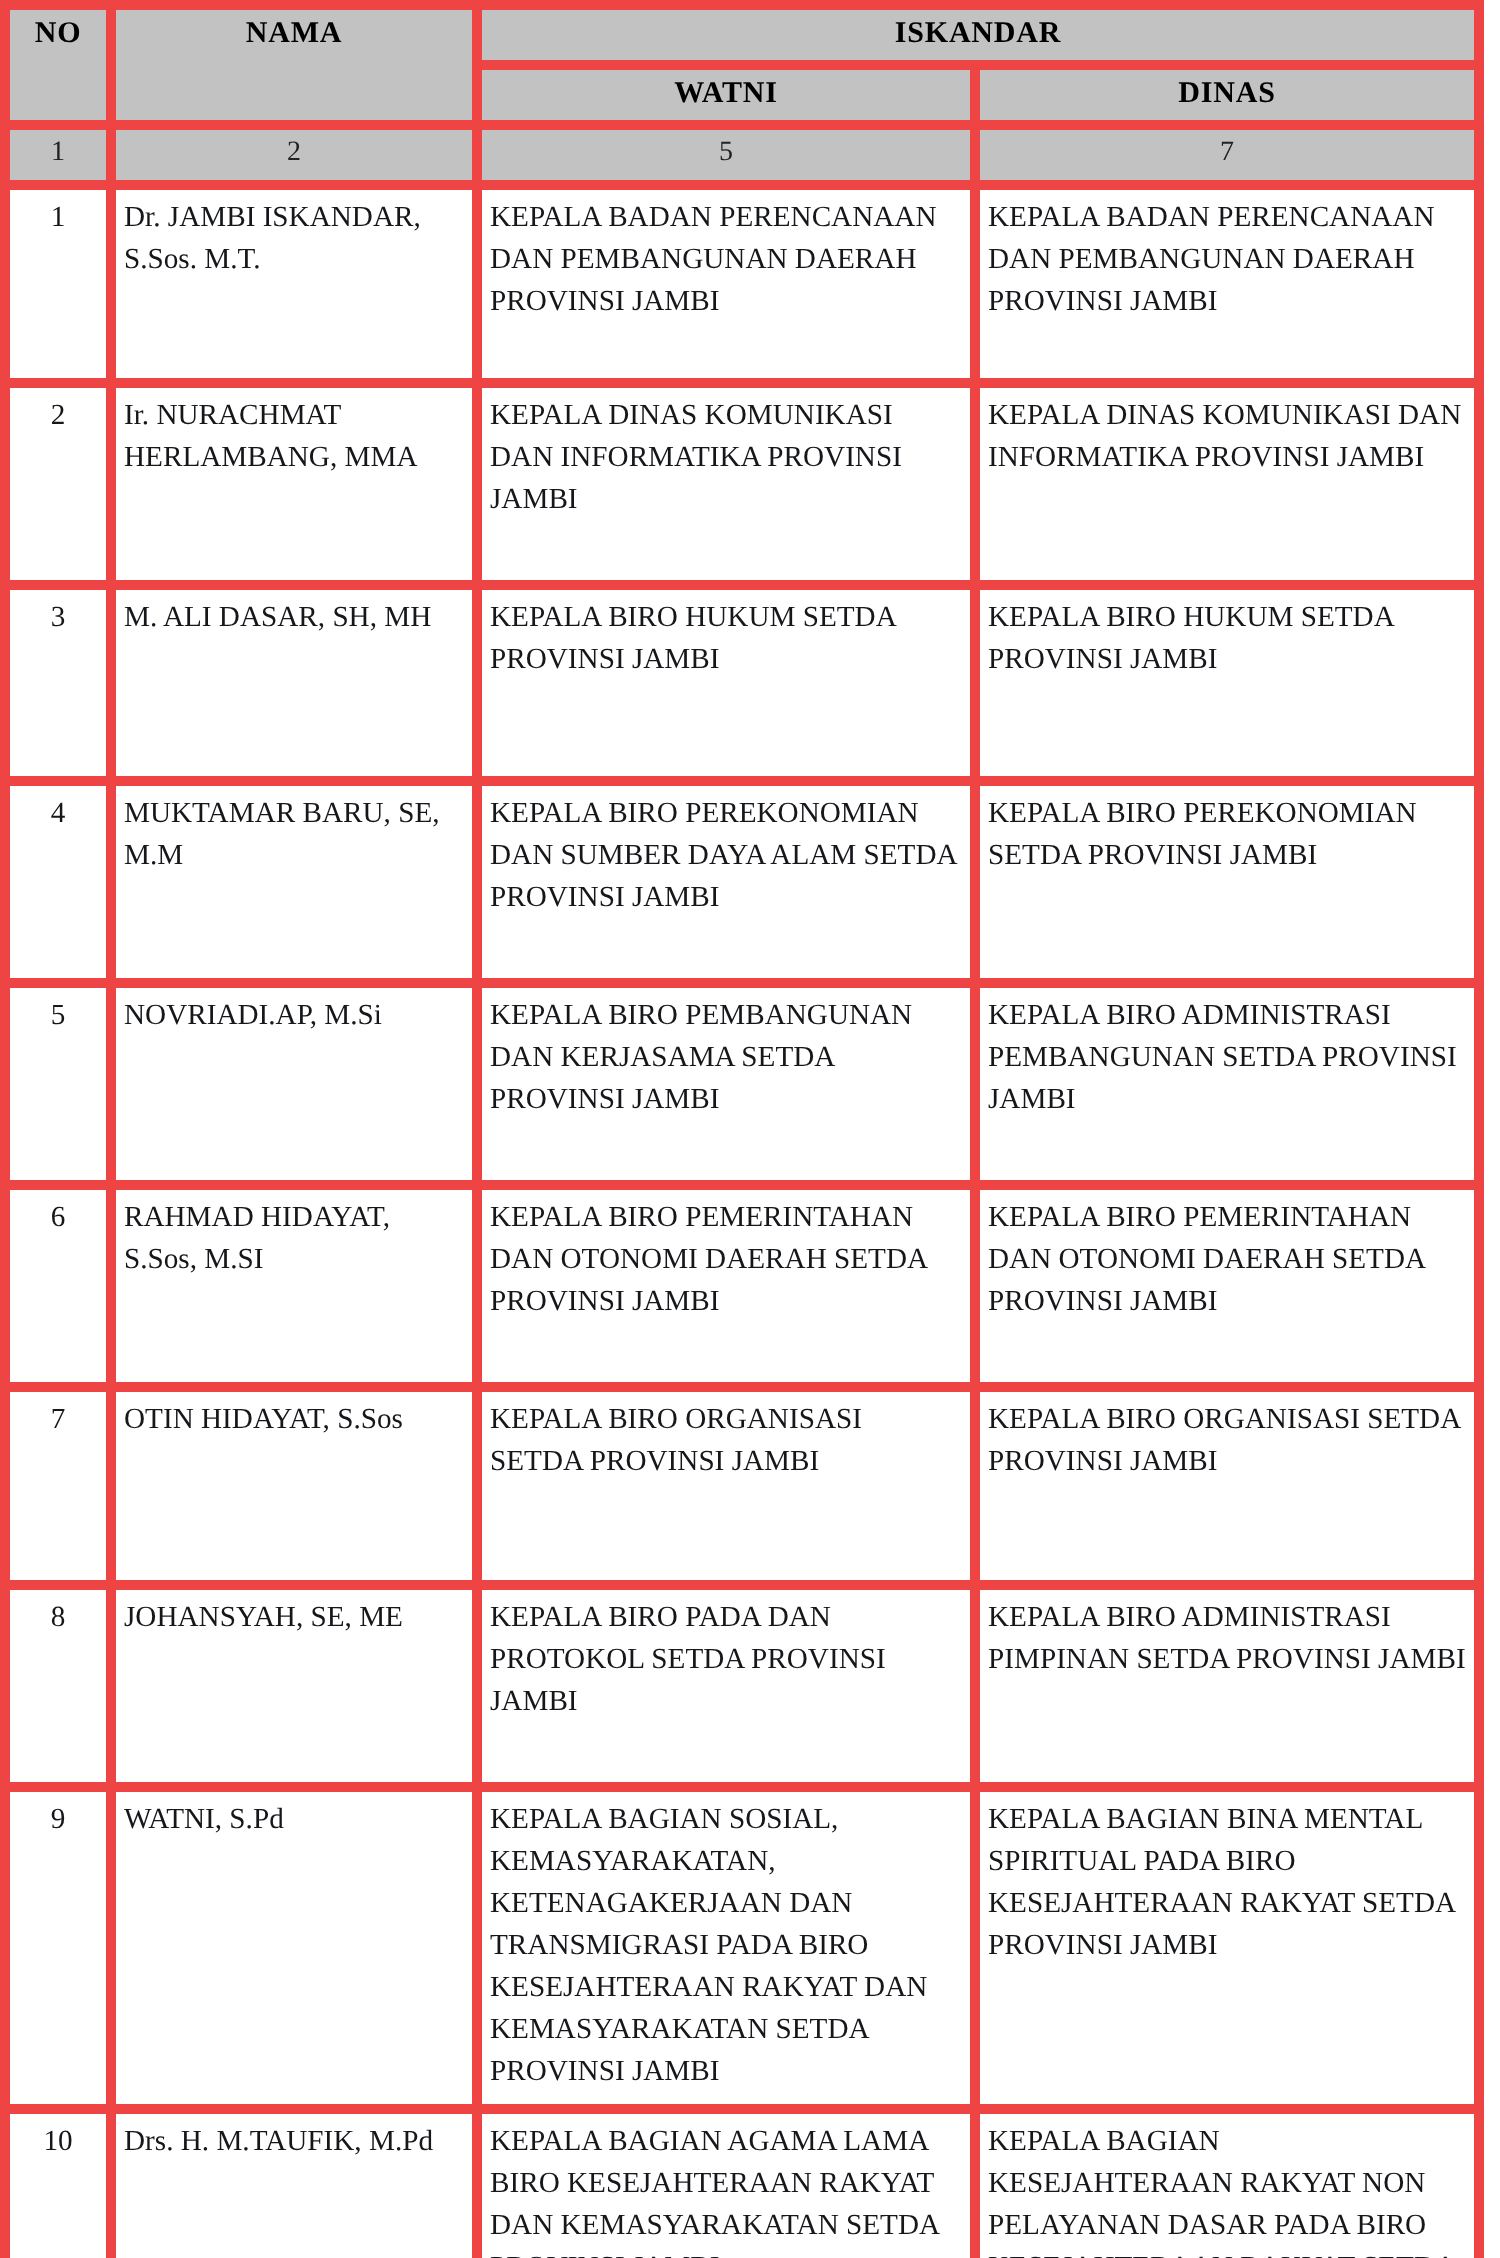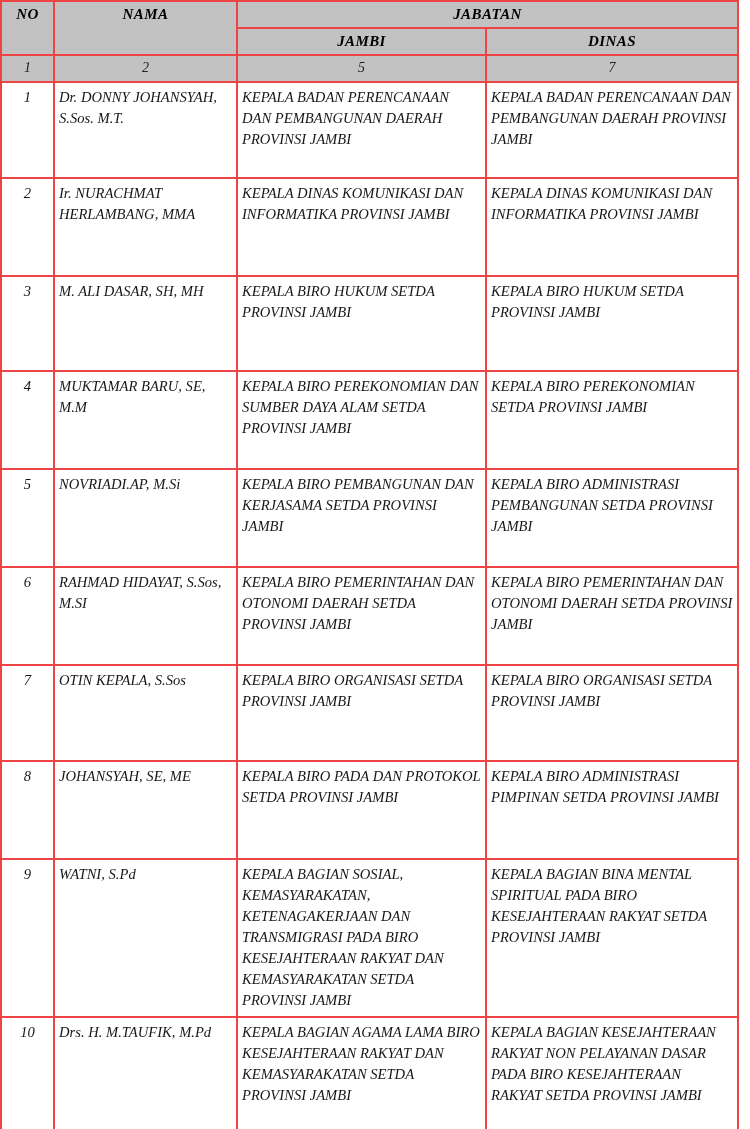--- a/index.html
+++ b/index.html
@@ -34,25 +34,24 @@
     position: relative;
     z-index: 1;
     border-collapse: collapse;
     table-layout: fixed;
     width: 737px;
     margin: 0;
     background: transparent;
   }
 
   #doc-table td, #doc-table th {
-    border: 2px solid #ef4444;
+    border: 5px solid #ef4444;
     padding: 4px;
     vertical-align: top;
     background-clip: padding-box;
-    font-style: italic;
   }
 
   
   .hdr {
     background: #c2c2c2;
     text-align: center;
     font-weight: bold;
     font-size: 15px;
     letter-spacing: 0.4px;
     color: #000;
@@ -120,37 +119,37 @@
   <colgroup>
     <col class="c-no">
     <col class="c-nama">
     <col class="c-lama">
     <col class="c-baru">
   </colgroup>
   <thead>
     <tr>
       <th class="hdr" rowspan="2">NO</th>
       <th class="hdr" rowspan="2">NAMA</th>
-      <th class="hdr hdr-jabatan" colspan="2">JABATAN</th>
+      <th class="hdr hdr-jabatan" colspan="2">ISKANDAR</th>
     </tr>
     <tr>
-      <th class="hdr hdr-sub">JAMBI</th>
+      <th class="hdr hdr-sub">WATNI</th>
       <th class="hdr hdr-sub">DINAS</th>
     </tr>
     <tr class="numrow">
       <td>1</td>
       <td>2</td>
       <td>5</td>
       <td>7</td>
     </tr>
   </thead>
   <tbody>
     <tr class="r1">
       <td class="cell cell-no">1</td>
-      <td class="cell cell-nama">Dr. DONNY JOHANSYAH, S.Sos. M.T.</td>
+      <td class="cell cell-nama">Dr. JAMBI ISKANDAR, S.Sos. M.T.</td>
       <td class="cell cell-jab">KEPALA BADAN PERENCANAAN DAN PEMBANGUNAN DAERAH PROVINSI JAMBI</td>
       <td class="cell cell-jab">KEPALA BADAN PERENCANAAN DAN PEMBANGUNAN DAERAH PROVINSI JAMBI</td>
     </tr>
     <tr class="r2">
       <td class="cell cell-no">2</td>
       <td class="cell cell-nama">Ir. NURACHMAT HERLAMBANG, MMA</td>
       <td class="cell cell-jab">KEPALA DINAS KOMUNIKASI DAN INFORMATIKA PROVINSI JAMBI</td>
       <td class="cell cell-jab">KEPALA DINAS KOMUNIKASI DAN INFORMATIKA PROVINSI JAMBI</td>
     </tr>
     <tr class="r3">
@@ -172,21 +171,21 @@
       <td class="cell cell-jab">KEPALA BIRO ADMINISTRASI PEMBANGUNAN SETDA PROVINSI JAMBI</td>
     </tr>
     <tr class="r6">
       <td class="cell cell-no">6</td>
       <td class="cell cell-nama">RAHMAD HIDAYAT, S.Sos, M.SI</td>
       <td class="cell cell-jab">KEPALA BIRO PEMERINTAHAN DAN OTONOMI DAERAH SETDA PROVINSI JAMBI</td>
       <td class="cell cell-jab">KEPALA BIRO PEMERINTAHAN DAN OTONOMI DAERAH SETDA PROVINSI JAMBI</td>
     </tr>
     <tr class="r7">
       <td class="cell cell-no">7</td>
-      <td class="cell cell-nama">OTIN KEPALA, S.Sos</td>
+      <td class="cell cell-nama">OTIN HIDAYAT, S.Sos</td>
       <td class="cell cell-jab">KEPALA BIRO ORGANISASI SETDA PROVINSI JAMBI</td>
       <td class="cell cell-jab">KEPALA BIRO ORGANISASI SETDA PROVINSI JAMBI</td>
     </tr>
     <tr class="r8">
       <td class="cell cell-no">8</td>
       <td class="cell cell-nama">JOHANSYAH, SE, ME</td>
       <td class="cell cell-jab">KEPALA BIRO PADA DAN PROTOKOL SETDA PROVINSI JAMBI</td>
       <td class="cell cell-jab">KEPALA BIRO ADMINISTRASI PIMPINAN SETDA PROVINSI JAMBI</td>
     </tr>
     <tr class="r9">

